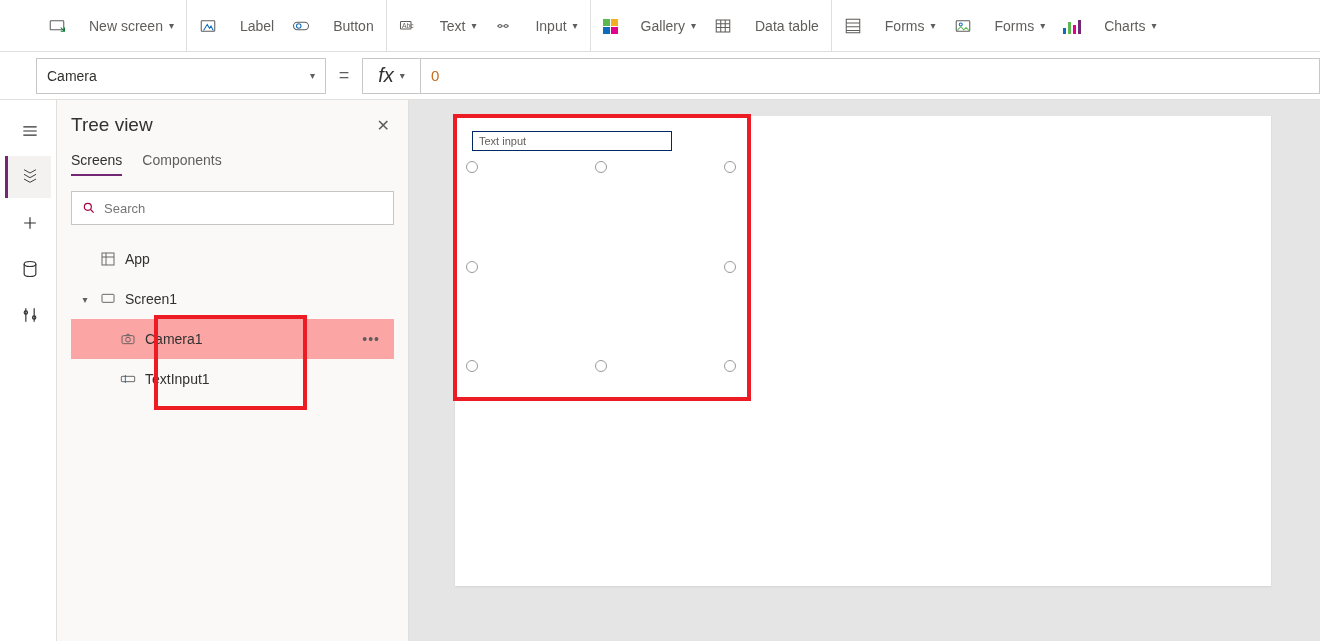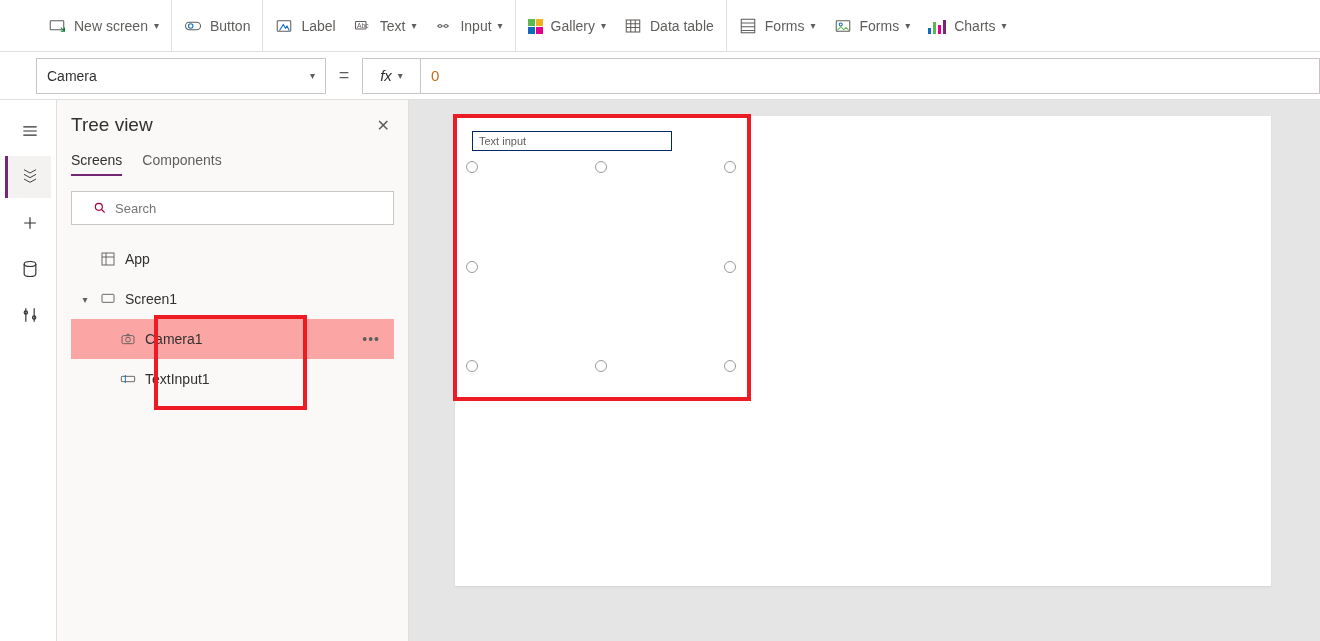--- a/index.html
+++ b/index.html
@@ -2,55 +2,55 @@
 <html><head>
 <meta charset="utf-8">
 <style>
   * { box-sizing: border-box; margin: 0; padding: 0; font-family: "Segoe UI", Arial, sans-serif; }
   body { width: 1320px; height: 641px; overflow: hidden; background: #fff; color: #323130; }
 
   
   .ribbon { height: 52px; display: flex; align-items: center; border-bottom: 1px solid #e1dfdd; padding: 0 10px 0 36px; }
   .ribbon-group { display: flex; align-items: center; height: 100%; padding: 0 12px; cursor: pointer; border-right: 1px solid #e1dfdd; }
   .ribbon-group:last-child { border-right: none; }
-  .ribbon-group span.label { font-size: 14px; color: #605e5c; margin-left: 8px; }
+  .ribbon-group span.label { font-size: 14px; color: #605e5c; margin-left: 23px; }
   .chev { margin-left: 6px; font-size: 10px; color: #605e5c; }
   .ribbon-ico { width: 18px; height: 18px; display: inline-flex; align-items: center; justify-content: center; }
   .ribbon-ico svg { width: 18px; height: 18px; stroke: #605e5c; stroke-width: 1.4; fill: none; }
   .gal-ico span { display:inline-block; width:7px; height:7px; margin:0.5px; }
   .gal-ico { display:grid; grid-template-columns: 7px 7px; grid-template-rows: 7px 7px; gap:1px; }
   .bars-ico span { display:inline-block; width:3px; background:#605e5c; }
   .bars-ico { display:flex; align-items:flex-end; gap:2px; height:16px; }
 
   
   .formula-row { height: 48px; display:flex; align-items:center; border-bottom:1px solid #e1dfdd; padding-left:36px; }
   .prop-select { width:290px; height:36px; border:1px solid #c8c6c4; display:flex; align-items:center; justify-content:space-between; padding:0 10px; font-size:14px; background:#fff; cursor:pointer; }
   .eq { width:36px; text-align:center; font-size:18px; color:#605e5c; }
   .fx-box { width:58px; height:36px; border:1px solid #c8c6c4; border-right:none; display:flex; align-items:center; justify-content:center; gap:4px; cursor:pointer; }
-  .fx-box .fx { font-style:italic; font-size:15px; }
+  .fx-box .fx { font-style:italic; font-size:20px; }
   .fx-box .chev { margin-left:2px; }
   .formula-input { flex:1; height:36px; border:1px solid #c8c6c4; padding:0 10px; font-size:15px; color:#c26d1e; outline:none; }
 
   
   .main { display:flex; height: calc(641px - 52px - 48px); }
 
   
   .rail { width:57px; border-right:1px solid #e1dfdd; display:flex; flex-direction:column; align-items:center; padding-top:10px; gap:4px; }
   .rail-item { width:46px; height:42px; display:flex; align-items:center; justify-content:center; cursor:pointer; border-left:3px solid transparent; }
   .rail-item.active { border-left-color:#742774; background:#f3f2f1; }
   .rail-item svg { width:20px; height:20px; stroke:#323130; stroke-width:1.4; fill:none; }
 
   
   .tree { width:352px; border-right:1px solid #e1dfdd; padding:14px 14px 0 14px; background:#faf9f8; position:relative; }
   .tree-title { font-size:19px; font-weight:400; color:#323130; }
   .tree-close { position:absolute; top:16px; right:18px; font-size:16px; cursor:pointer; color:#605e5c; }
   .tabs { display:flex; gap:20px; margin-top:16px; border-bottom:1px solid transparent; }
   .tab { font-size:14px; padding-bottom:6px; cursor:pointer; color:#605e5c; }
   .tab.active { color:#323130; font-weight:400; border-bottom:2px solid #742774; }
-  .search-box { margin-top:14px; height:34px; border:1px solid #c8c6c4; background:#fff; display:flex; align-items:center; padding:0 21px; gap:8px; }
+  .search-box { margin-top:14px; height:34px; border:1px solid #c8c6c4; background:#fff; display:flex; align-items:center; padding:0 10px; gap:8px; }
   .search-box input { border:none; outline:none; flex:1; font-size:13px; background:transparent; }
   .tree-list { margin-top:14px; }
   .tree-item { height:40px; display:flex; align-items:center; gap:8px; font-size:14px; cursor:pointer; padding-left:8px; position:relative;text-align:center; }
   .tree-item .caret { width:12px; display:inline-block; font-size:10px; color:#605e5c; }
   .tree-item .ico { width:18px; display:inline-flex; align-items:center; justify-content:center; }
   .tree-item .ico svg { width:16px; height:16px; stroke:#605e5c; stroke-width:1.4; fill:none; }
   .tree-item.sel { background:#fca5a5; }
   .tree-item.indent2 { padding-left:48px; }
   .tree-item .dots { position:absolute; right:14px; color:#605e5c; letter-spacing:1px; font-size:14px; }
   .red-annot { position:absolute; border:4px solid #ed1c24; pointer-events:none; }
@@ -70,37 +70,37 @@
   <div class="ribbon-group">
     <span class="ribbon-ico">
       <svg viewBox="0 0 24 24">
           <rect x="3" y="5" width="18" height="12" rx="1"></rect>
           <path d="M17 14l5 5M22 14v5h-5" stroke="#0a7d33"></path>
         </svg>
     </span>
     <span class="label">New screen</span>
     <span class="chev">▾</span>
   </div>
+  <div class="ribbon-group" style="border-right:none;padding-right:6px;">
+    <span class="ribbon-ico">
+        <svg viewBox="0 0 24 24">
+          <rect x="3" y="5" width="18" height="14" rx="1"></rect>
+          <path d="M6 18l5-8 3 5 2-3 3 6" stroke="#0f6cbd"></path>
+        </svg>
+      </span>
+    <span class="label">Label</span>
+  </div>
   <div class="ribbon-group">
     <span class="ribbon-ico">
         <svg viewBox="0 0 24 24">
           <rect x="2" y="7" width="20" height="10" rx="5"></rect>
           <circle cx="9" cy="12" r="3" stroke="#0f6cbd"></circle>
         </svg>
       </span>
     <span class="label">Button</span>
-  </div>
-  <div class="ribbon-group" style="border-right:none;padding-right:6px;">
-    <span class="ribbon-ico">
-        <svg viewBox="0 0 24 24">
-          <rect x="3" y="5" width="18" height="14" rx="1"></rect>
-          <path d="M6 18l5-8 3 5 2-3 3 6" stroke="#0f6cbd"></path>
-        </svg>
-      </span>
-    <span class="label">Label</span>
   </div>
   <div class="ribbon-group" style="border-right:none;padding-right:6px;">
     <span class="ribbon-ico">
         <svg viewBox="0 0 24 24">
           <rect x="2" y="6" width="14" height="10" rx="1"></rect>
           <text x="4" y="14" font-size="9" fill="#605e5c" stroke="none">Abc</text>
         </svg>
       </span>
     <span class="label">Text</span>
     <span class="chev">▾</span>

